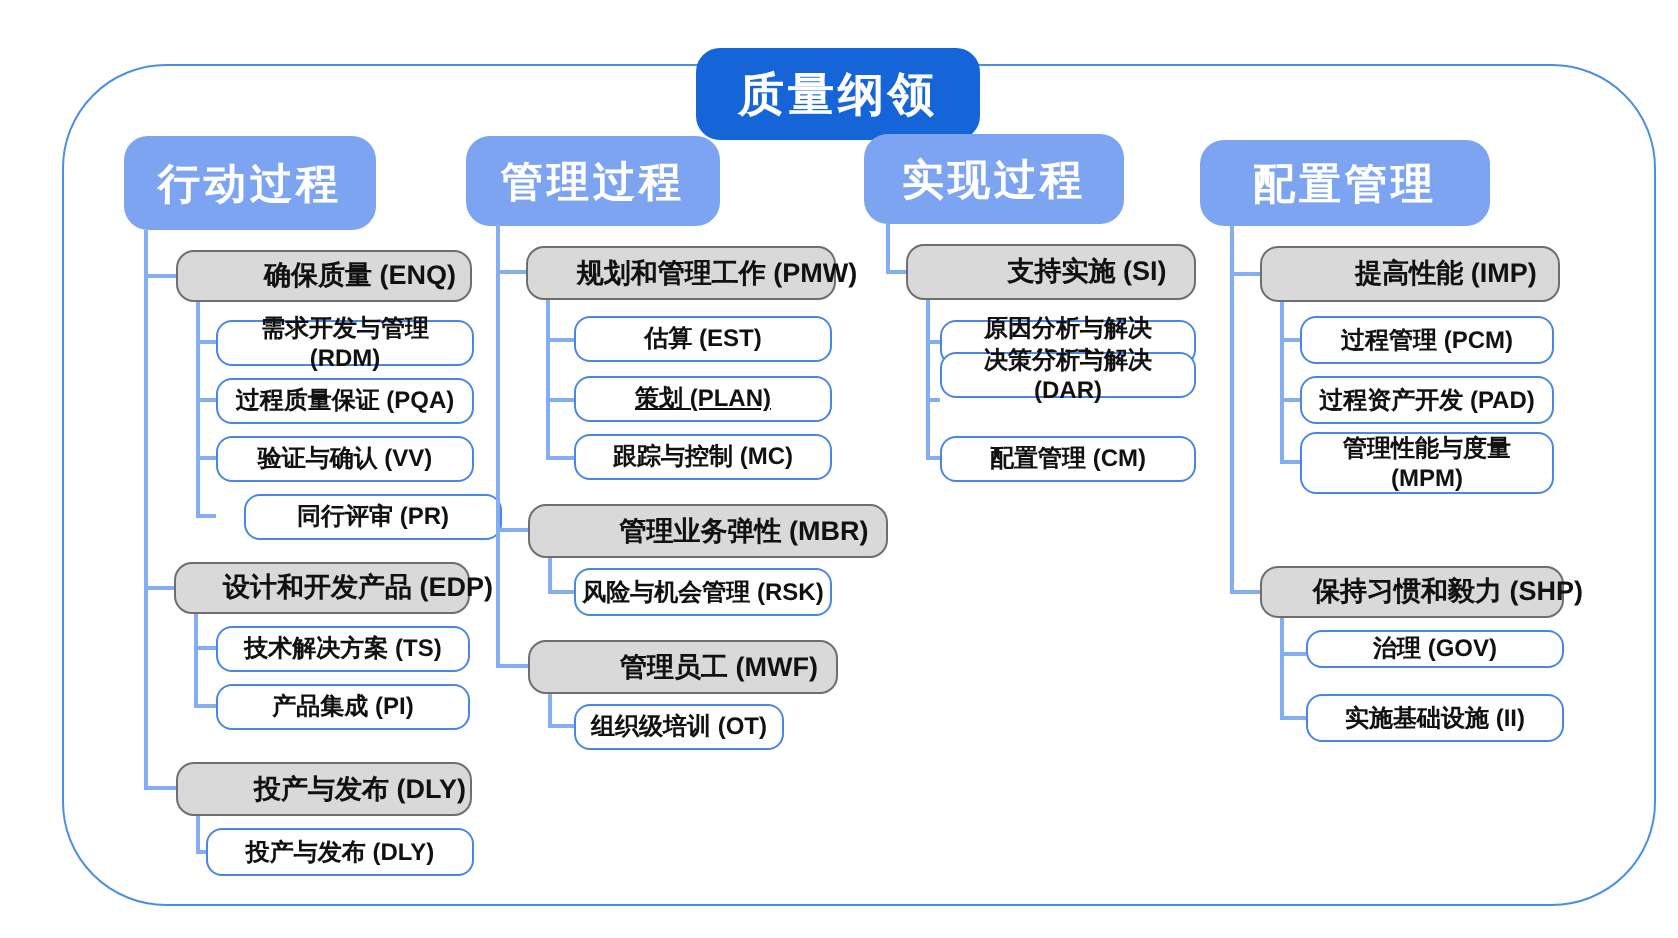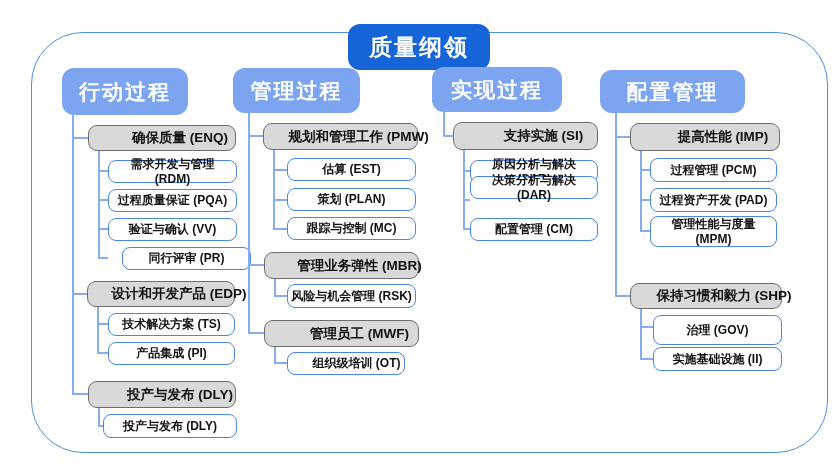--- a/index.html
+++ b/index.html
@@ -79,32 +79,32 @@
 <div class="hline" style="left:248px;top:135px;width:15px;"></div>
 <div class="hline" style="left:248px;top:264px;width:16px;"></div>
 <div class="hline" style="left:248px;top:332px;width:16px;"></div>
 
 <div class="gray" style="left:263px;top:123px;width:155px;height:27px;">规划和管理工作 (PMW)</div>
 <div class="vline" style="left:273px;top:150px;height:79px;"></div>
 <div class="hline" style="left:273px;top:169px;width:14px;"></div>
 <div class="hline" style="left:273px;top:199px;width:14px;"></div>
 <div class="hline" style="left:273px;top:228px;width:14px;"></div>
 <div class="white" style="left:287px;top:158px;width:129px;height:23px;">估算 (EST)</div>
-<div class="white" style="left:287px;top:188px;width:129px;height:23px;">策划 (PLAN)</div>
+<div class="white" style="left:287px;top:188px;width:129px;height:23px;text-decoration:underline;">策划 (PLAN)</div>
 <div class="white" style="left:287px;top:217px;width:129px;height:23px;">跟踪与控制 (MC)</div>
 
-<div class="gray" style="left:264px;top:252px;width:155px;height:27px;">管理业务弹性 (MBR)</div>
+<div class="gray" style="left:264px;top:252px;width:180px;height:27px;">管理业务弹性 (MBR)</div>
 <div class="vline" style="left:274px;top:279px;height:17px;"></div>
 <div class="hline" style="left:274px;top:295px;width:13px;"></div>
 <div class="white" style="left:287px;top:284px;width:129px;height:24px;">风险与机会管理 (RSK)</div>
 
 <div class="gray" style="left:264px;top:320px;width:155px;height:27px;">管理员工 (MWF)</div>
 <div class="vline" style="left:274px;top:347px;height:16px;"></div>
 <div class="hline" style="left:274px;top:362px;width:13px;"></div>
-<div class="white" style="left:287px;top:352px;width:118px;height:23px;padding-left:24px;">组织级培训 (OT)</div>
+<div class="white" style="left:287px;top:352px;width:105px;height:23px;">组织级培训 (OT)</div>
 
 <div class="vline" style="left:443px;top:112px;height:24px;"></div>
 <div class="hline" style="left:443px;top:135px;width:10px;"></div>
 
 <div class="gray" style="left:453px;top:122px;width:145px;height:28px;">支持实施 (SI)</div>
 <div class="vline" style="left:463px;top:150px;height:80px;"></div>
 <div class="hline" style="left:463px;top:170px;width:7px;"></div>
 <div class="hline" style="left:463px;top:199px;width:7px;"></div>
 <div class="hline" style="left:463px;top:228px;width:7px;"></div>
 <div class="white" style="left:470px;top:160px;width:128px;height:23px;">原因分析与解决 (CAR)</div>
@@ -121,14 +121,14 @@
 <div class="hline" style="left:640px;top:199px;width:10px;"></div>
 <div class="hline" style="left:640px;top:230px;width:10px;"></div>
 <div class="white" style="left:650px;top:158px;width:127px;height:24px;">过程管理 (PCM)</div>
 <div class="white" style="left:650px;top:188px;width:127px;height:24px;">过程资产开发 (PAD)</div>
 <div class="white" style="left:650px;top:216px;width:127px;height:31px;">管理性能与度量 (MPM)</div>
 
 <div class="gray" style="left:630px;top:283px;width:152px;height:26px;">保持习惯和毅力 (SHP)</div>
 <div class="vline" style="left:640px;top:309px;height:50px;"></div>
 <div class="hline" style="left:640px;top:326px;width:13px;"></div>
 <div class="hline" style="left:640px;top:358px;width:13px;"></div>
-<div class="white" style="left:653px;top:315px;width:129px;height:30px;">治理 (GOV)</div>
+<div class="white" style="left:653px;top:315px;width:129px;height:19px;">治理 (GOV)</div>
 <div class="white" style="left:653px;top:347px;width:129px;height:24px;">实施基础设施 (II)</div>
 
 </body></html>

